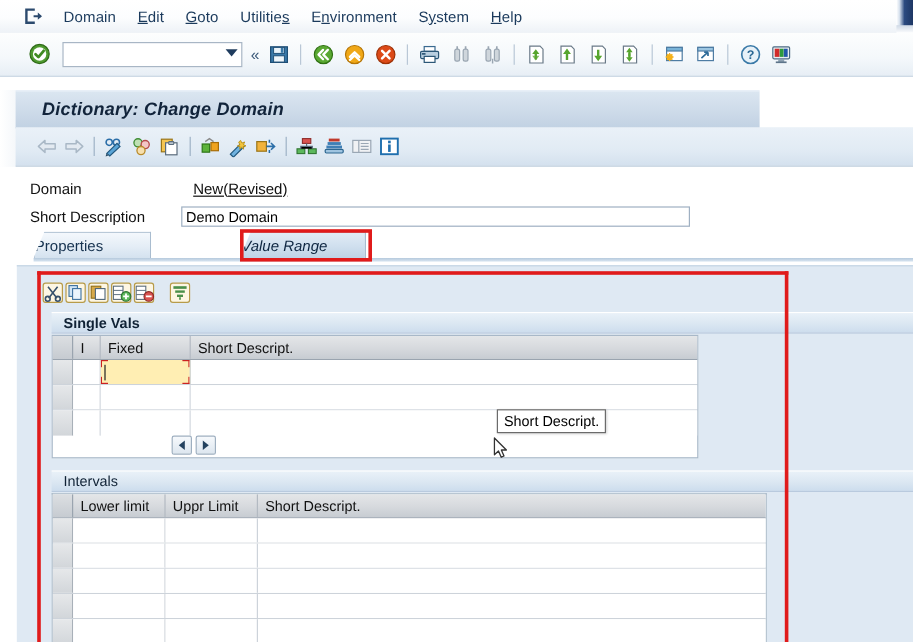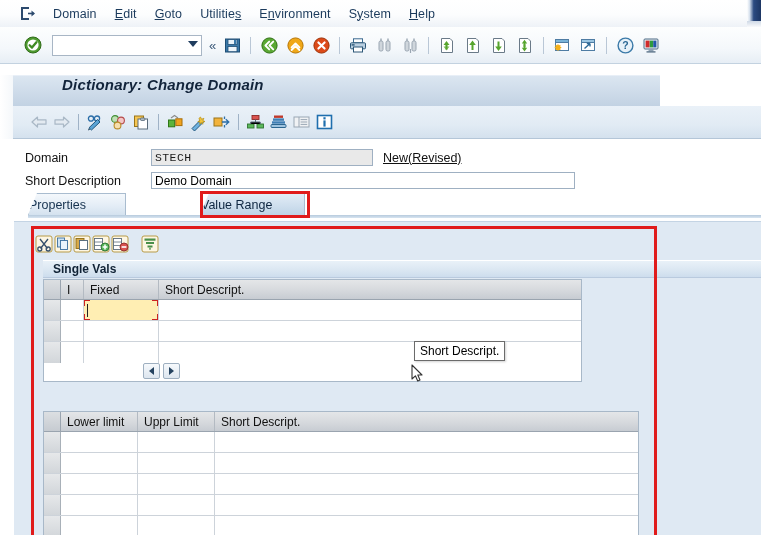--- a/index.html
+++ b/index.html
@@ -65,21 +65,21 @@
   .navy-notch:after{
     content:"";position:absolute;left:0;bottom:-6px;width:14px;height:7px;
     background:linear-gradient(to bottom,#cfd9e6,#ffffff);
   }
 
   
   .titlebar{
     position:absolute;left:13px;top:75px;width:620px;height:30px;
     background:linear-gradient(to bottom,#dbe6f1 0%,#cfdcea 50%,#c2d2e3 100%);
     border-top:1px solid #e8eff7;border-bottom:1px solid #a9bdd2;
-    display:flex;padding-left:27px;
+    display:flex;align-items:center;
   }
   .title-text{
     font-size:15px;font-weight:bold;font-style:italic;color:#12243b;
     margin-left:22px;letter-spacing:.2px;
   }
 
   
   .apptoolbar{
     position:absolute;left:13px;top:106px;width:748px;height:32px;
     background:linear-gradient(to bottom,#eaf1f8 0%,#e1ebf4 60%,#d4e1ee 100%);
@@ -506,35 +506,34 @@
         <rect x="7.4" y="3.2" width="2.2" height="2.2" fill="#1f6fae"></rect>
         <rect x="7.4" y="6.4" width="2.2" height="6.2" fill="#1f6fae"></rect>
       </svg>
     </div>
   </div>
 
   <div class="formarea">
 
     <div class="frow" style="left:25px;top:9px;">
       <div class="flabel" style="width:126px;">Domain</div>
-      <input class="finput readonly" style="width: 222px;" readonly="" value="STECH">
       <div class="fstatus">New(Revised)</div>
     </div>
 
     <div class="frow" style="left:25px;top:32px;">
       <div class="flabel" style="width:126px;">Short Description</div>
       <input class="finput editable" style="width: 424px;" value="Demo Domain">
     </div>
   </div>
 
   <div class="tabstrip">
     <div class="tab" style="left:0;width:98px;">
       <span>Properties</span>
     </div>
-    <div class="tab active" style="left:172px;width:105px;">
+    <div class="tab active" style="left:172px;width:105px;font-style:italic;">
       <span>Value Range</span>
     </div>
   </div>
   <div class="tabline"></div>
 
   <div class="panel">
 
     <div class="tbl-toolbar">
       <div class="tt-ico">
         <svg width="18" height="18" viewBox="0 0 18 18">
@@ -632,20 +631,23 @@
 
     <div class="hscroll" style="left:129px;top:141px;">
       <div class="sc-btn">
           <span class="tri-l"></span>
         </div>
       <div class="sc-btn">
           <span class="tri-r"></span>
         </div>
     </div>
 
+    <div class="sect-head" style="left:29px;top:170px;width:718px;">
+      <span>Intervals</span>
+    </div>
 
     <div class="grid" style="left:29px;top:189px;width:596px;height:125px;border-bottom:none;">
 
       <div class="grid-head">
         <div class="gh-cell sel" style="width:17px;"></div>
         <div class="gh-cell" style="width:77px;">Lower limit</div>
         <div class="gh-cell" style="width:77px;">Uppr Limit</div>
         <div class="gh-cell" style="width:423px;border-right:none;">Short Descript.</div>
       </div>
 

